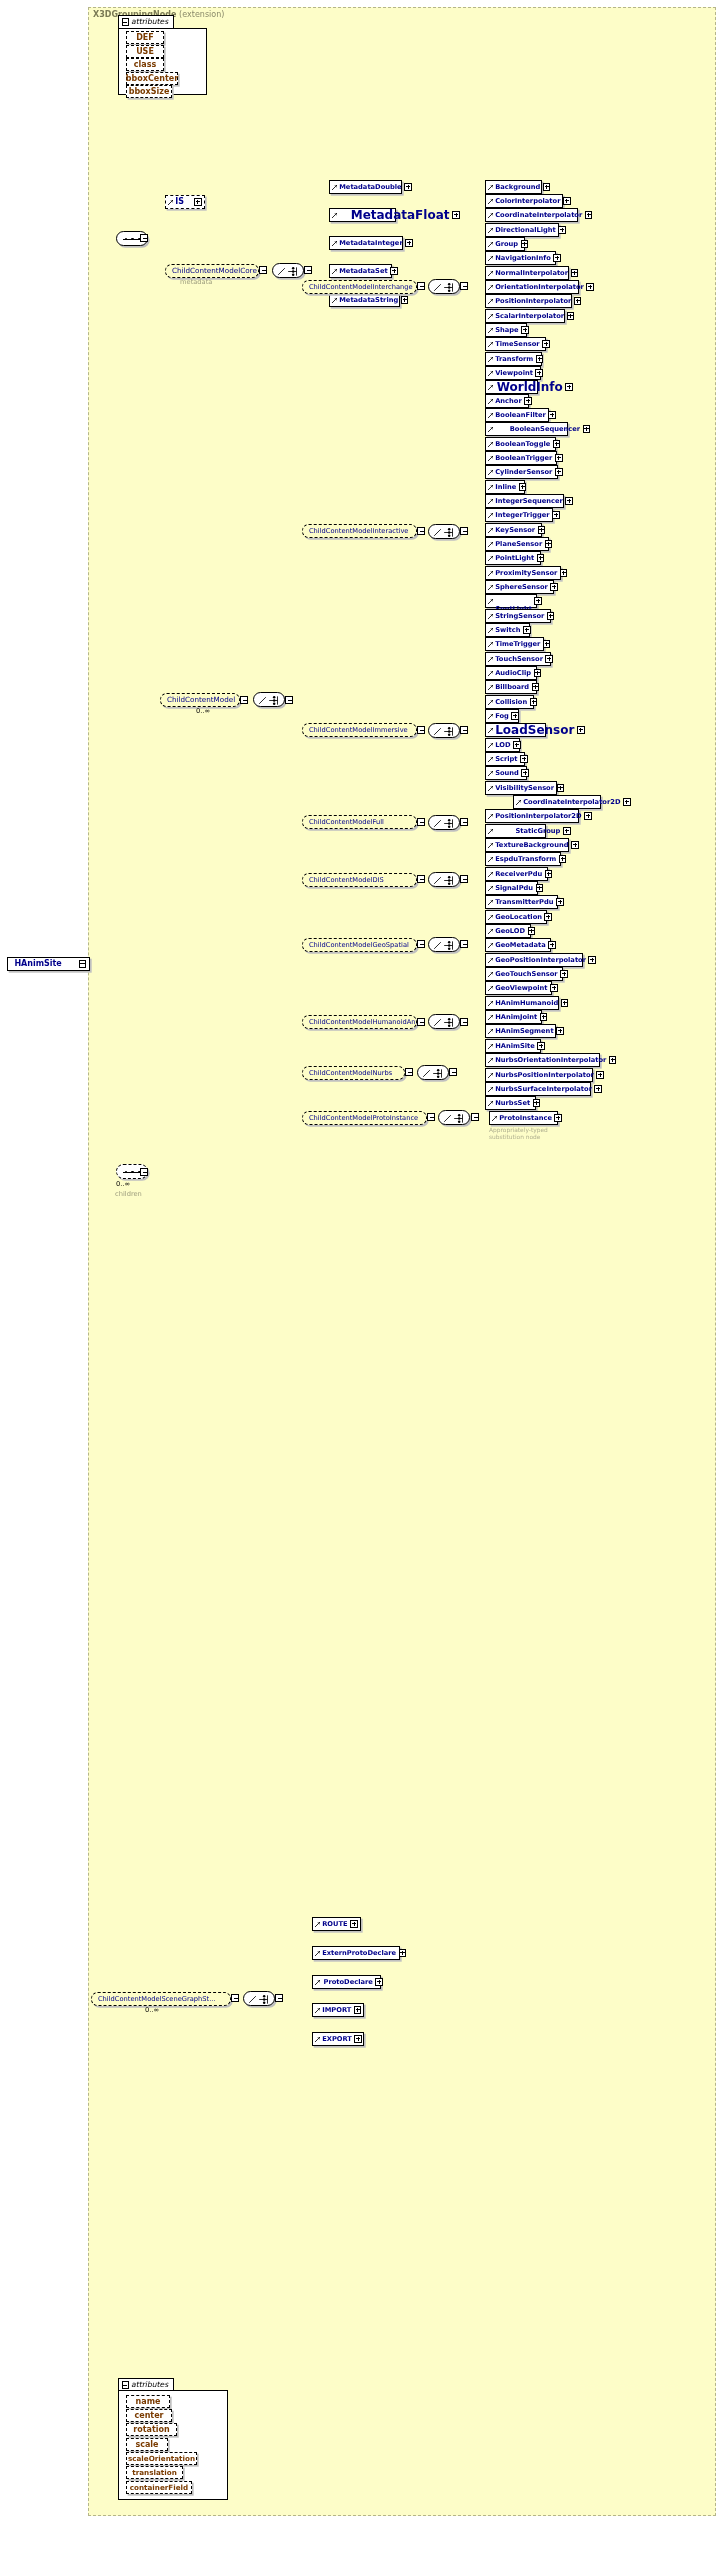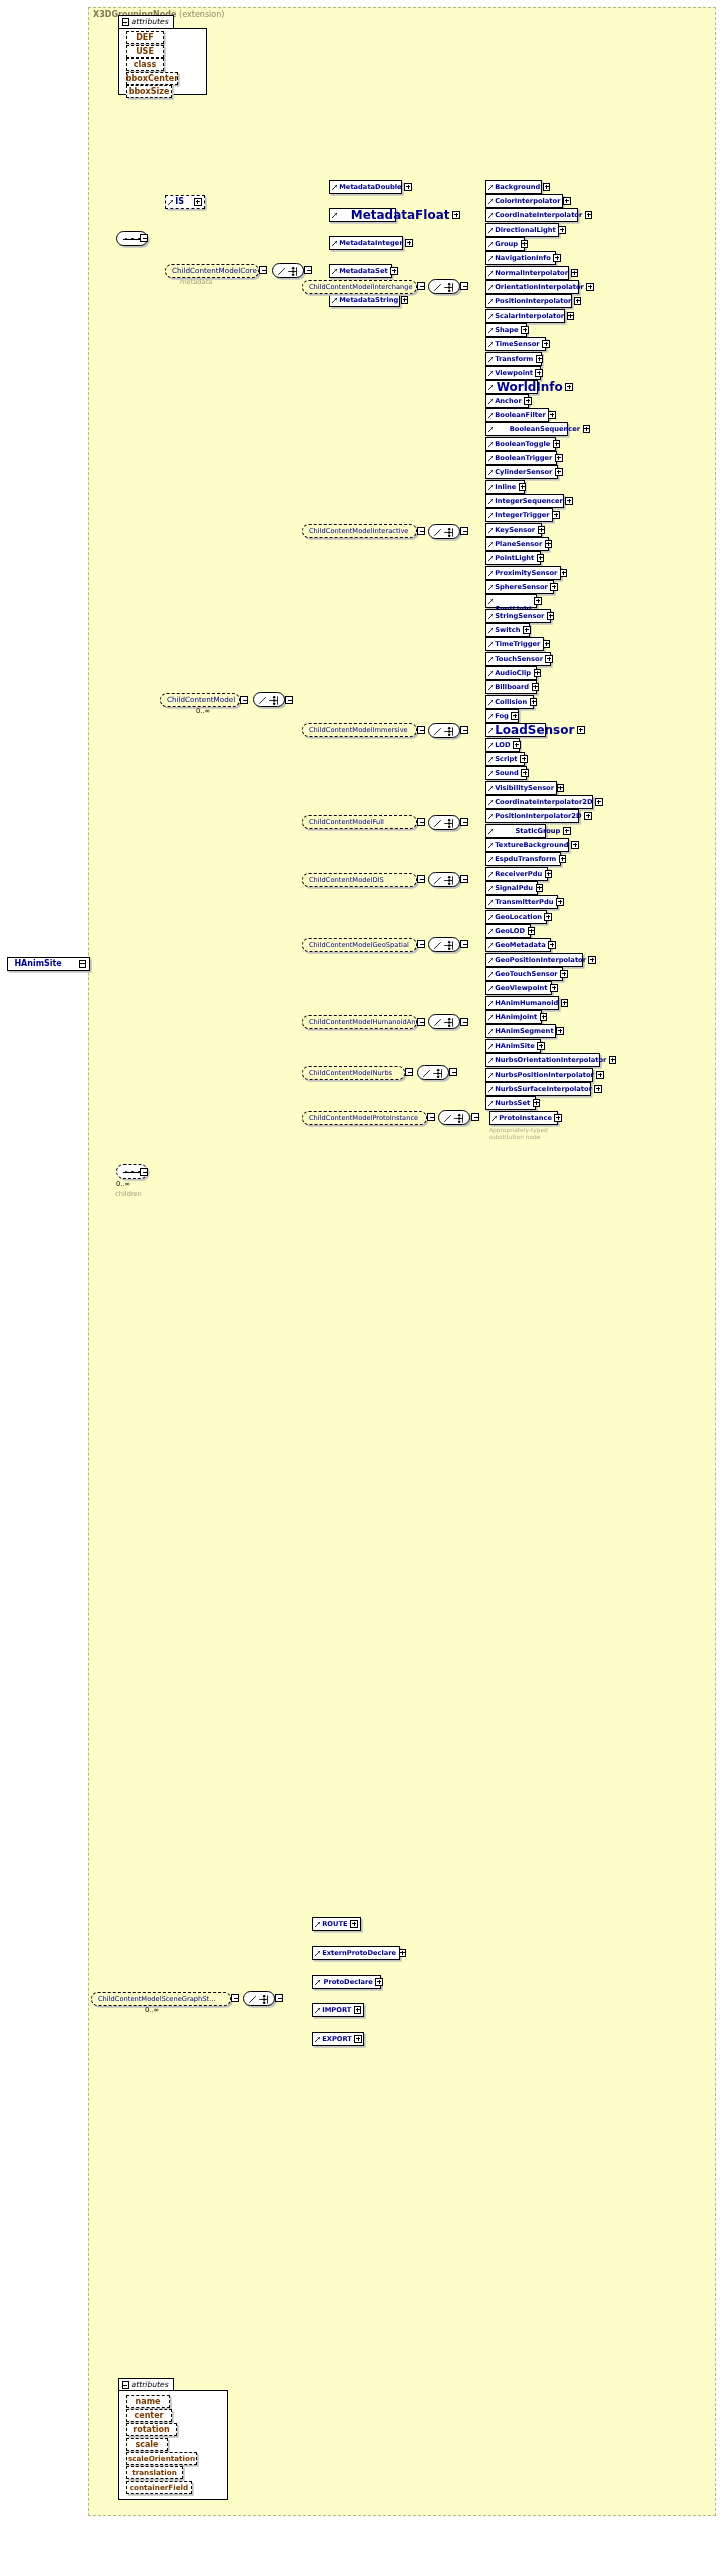--- a/index.html
+++ b/index.html
@@ -900,21 +900,21 @@
     <svg width="32" height="15" viewBox="0 0 38 18">
         <path d="M6,13 L14,5" stroke="#000" fill="none"></path>
         <path d="M18,9 L28,9 M28,4 L28,14" stroke="#000" fill="none"></path>
         <circle cx="24" cy="5" r="1.5" fill="#000"></circle>
         <circle cx="24" cy="9" r="1.5" fill="#000"></circle>
         <circle cx="24" cy="13" r="1.5" fill="#000"></circle>
       </svg>
   </div>
   <div class="small-sq" style="left:460px; top:818px;"></div>
 
-  <div class="node" style="left:485px; top:795px; width:108px;">
+  <div class="node" style="left:513px; top:795px; width:88px;">
       <span class="arrow">
         <svg width="5" height="5" viewBox="0 0 6 6">
           <path d="M0,6 L6,0 M6,0 L3,0 M6,0 L6,3" stroke="#000" fill="none"></path>
         </svg>
       </span>
       <span class="lbl" style="margin-left:2.5px;font-size:6.7px;">CoordinateInterpolator2D</span>
       <span class="plus-sq expander"></span>
     </div>
   <div class="node" style="left:485px; top:809px; width:94px;">
       <span class="arrow">

